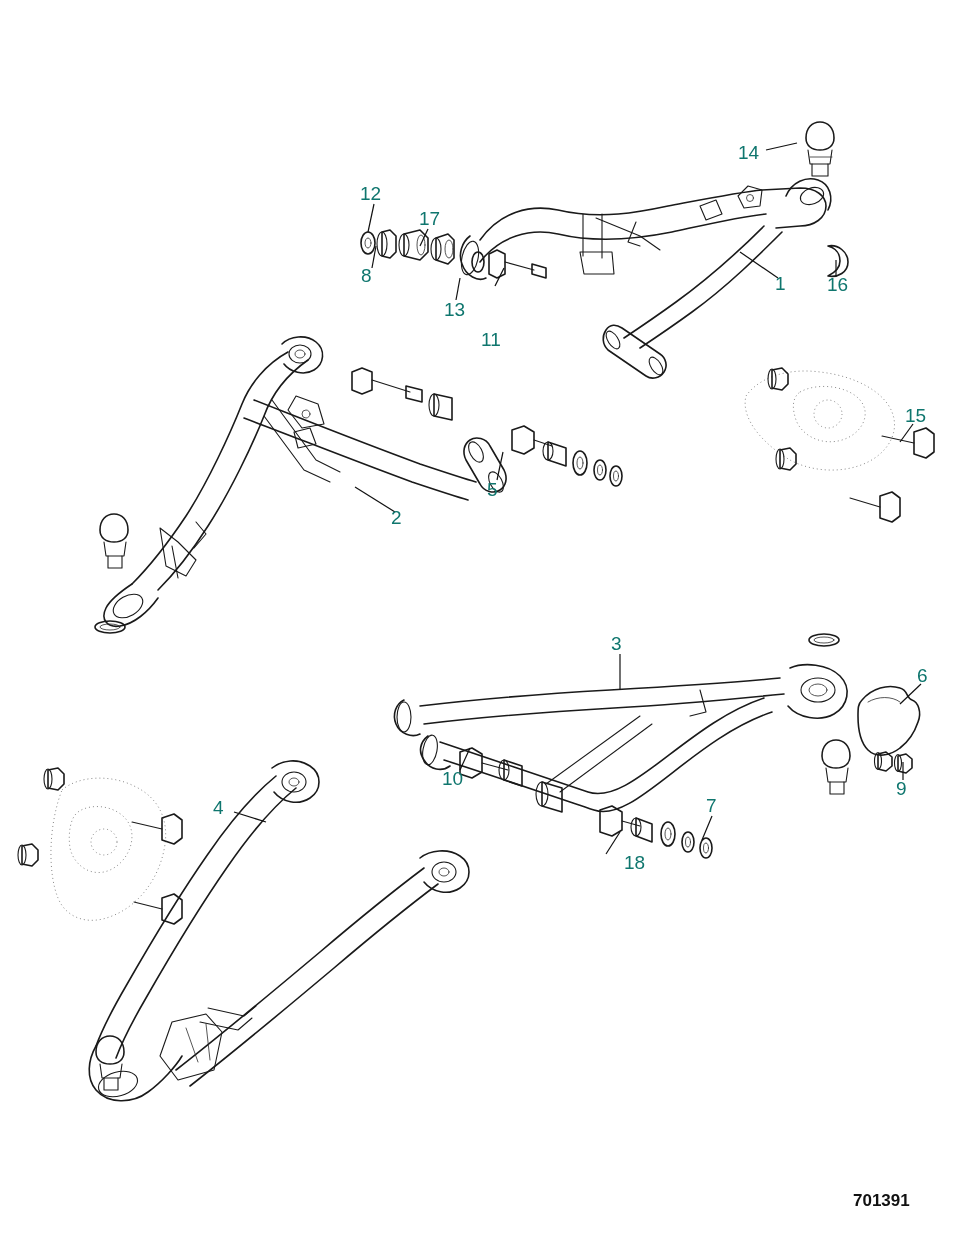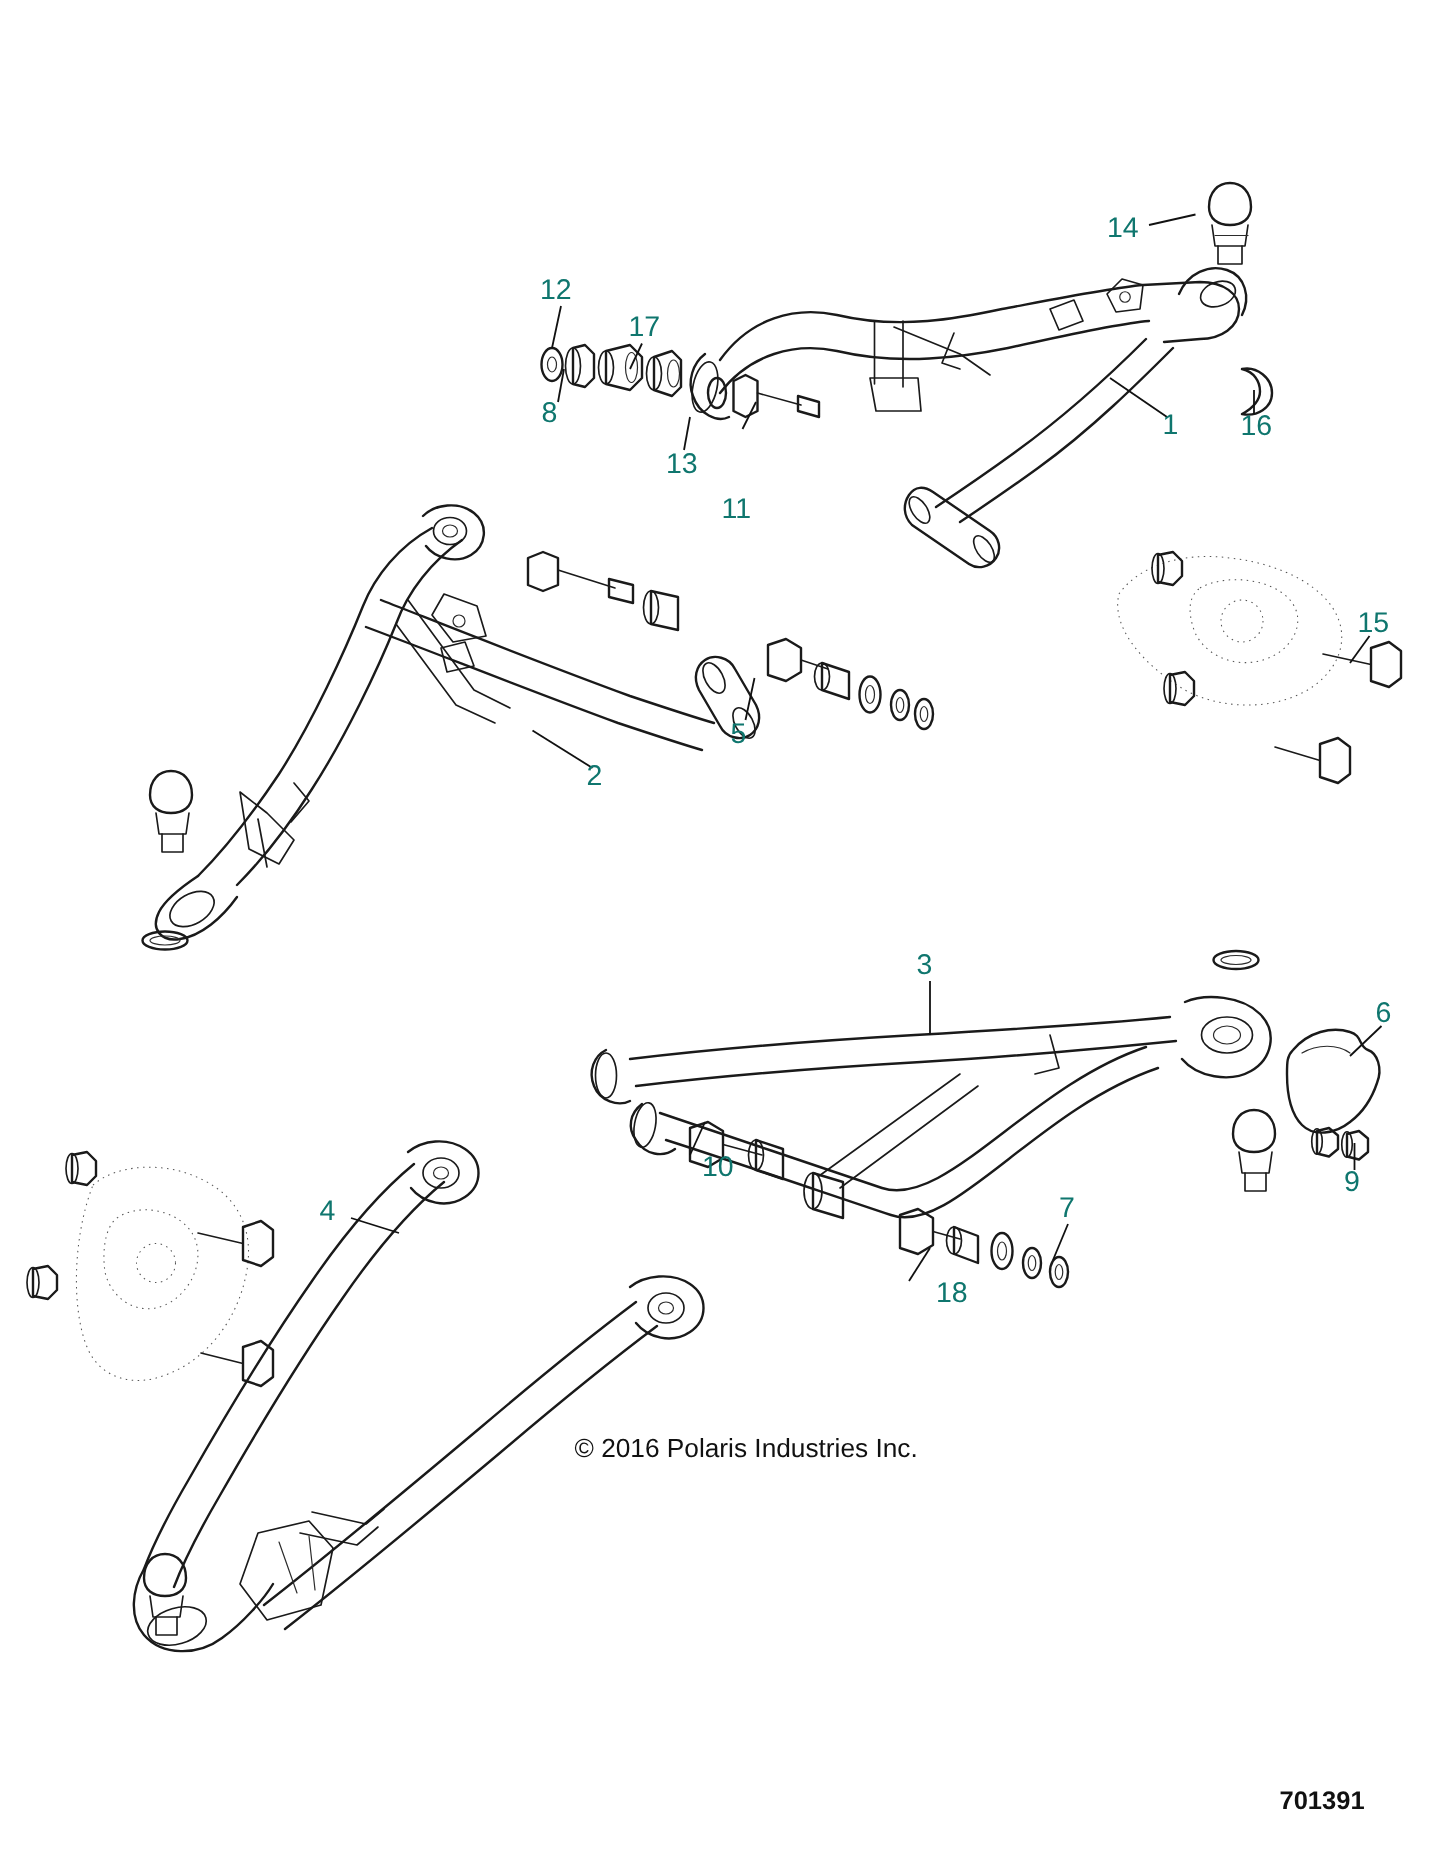--- a/index.html
+++ b/index.html
@@ -327,27 +327,26 @@
 
   <div class="callout" style="left:775px; top:274px;">1</div>
   <div class="callout" style="left:391px; top:508px;">2</div>
   <div class="callout" style="left:611px; top:634px;">3</div>
   <div class="callout" style="left:213px; top:798px;">4</div>
   <div class="callout" style="left:487px; top:480px;">5</div>
   <div class="callout" style="left:917px; top:666px;">6</div>
   <div class="callout" style="left:706px; top:796px;">7</div>
   <div class="callout" style="left:361px; top:266px;">8</div>
   <div class="callout" style="left:896px; top:779px;">9</div>
-  <div class="callout" style="left:468px; top:769px;text-align:center;">10</div>
+  <div class="callout" style="left:442px; top:769px;text-align:center;">10</div>
   <div class="callout" style="left:481px; top:285px;margin-top:45px;">11</div>
   <div class="callout" style="left:360px; top:184px;">12</div>
   <div class="callout" style="left:444px; top:300px;">13</div>
   <div class="callout" style="left:738px; top:143px;">14</div>
   <div class="callout" style="left:905px; top:406px;">15</div>
   <div class="callout" style="left:827px; top:275px;">16</div>
   <div class="callout" style="left:419px; top:209px;text-align:right;">17</div>
   <div class="callout" style="left:624px; top:853px;">18</div>
 
-  <div class="copyright" style="left:383px; top:955px;">© 2016 Polaris Industries Inc.</div>
 
   <div class="partnumber" style="left:853px; top:1191px;">701391</div>
 
 </div>
 
 </body></html>

